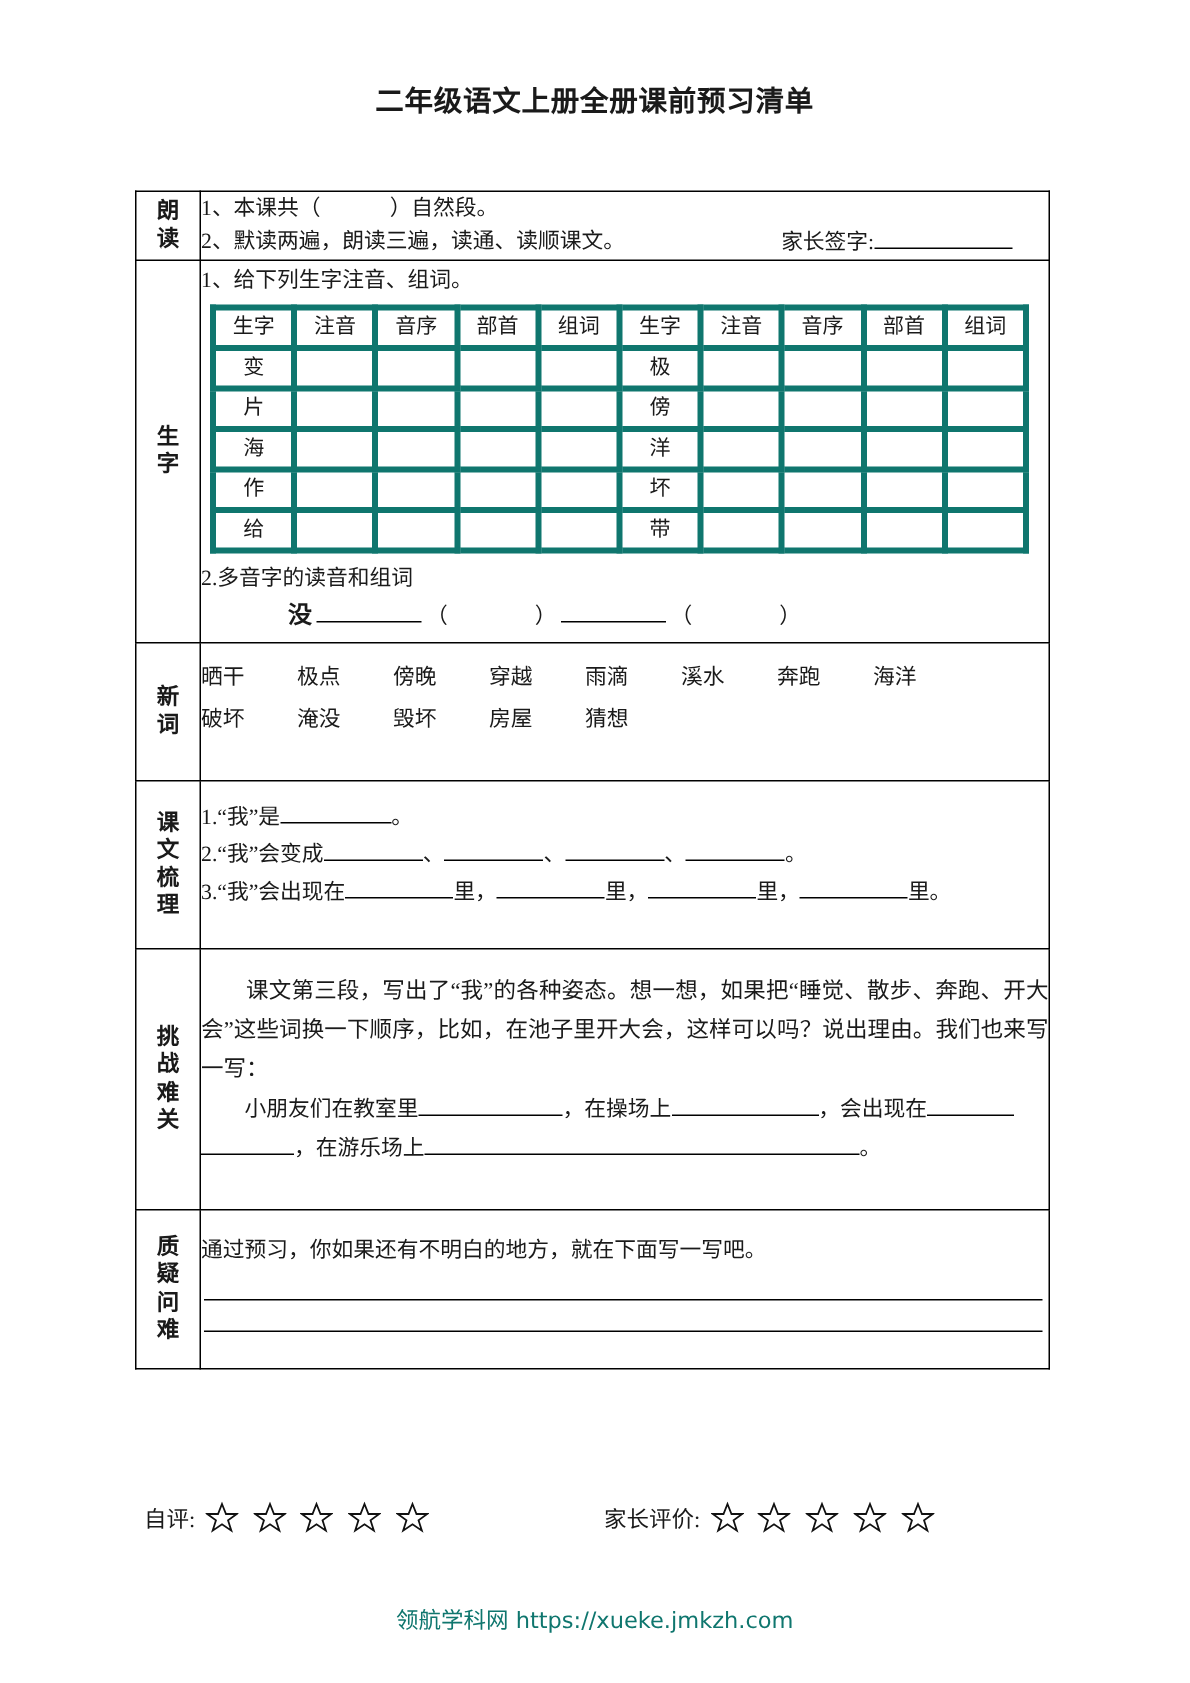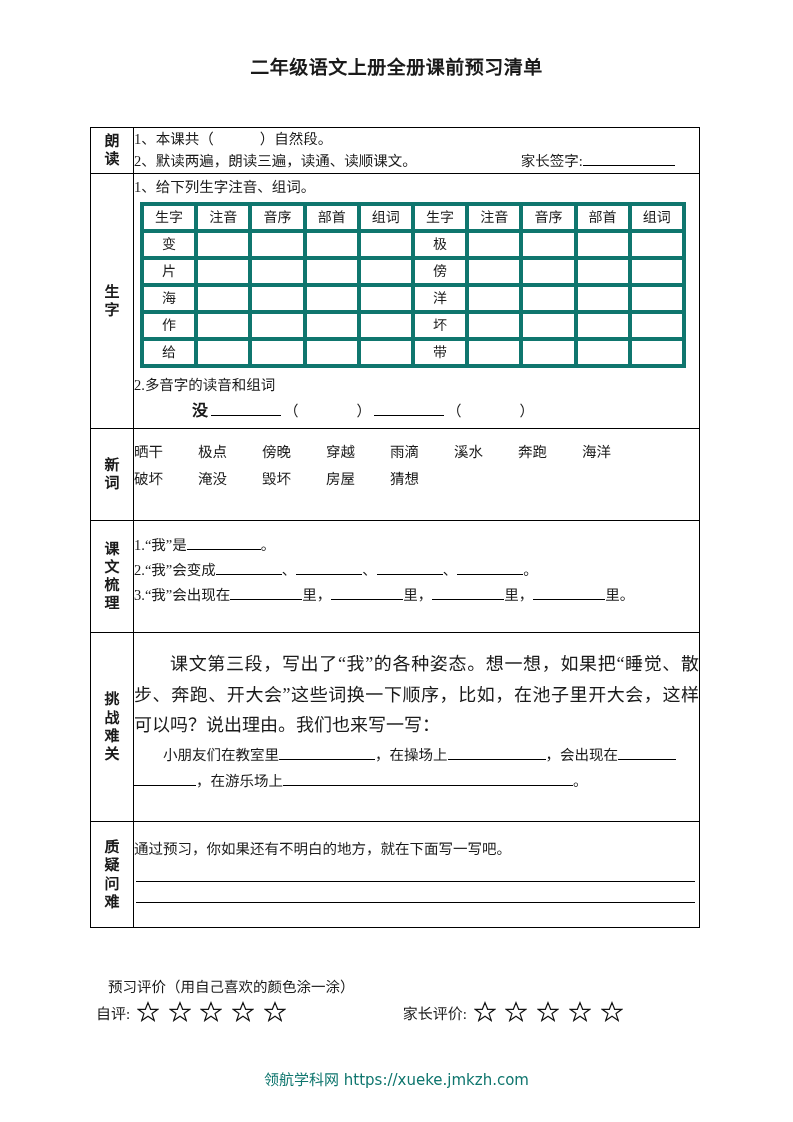--- a/index.html
+++ b/index.html
@@ -138,21 +138,21 @@
 
   
   .lx-line { white-space: nowrap; font-size: 14.5px; line-height: 1.72; }
   .lx-b1 { width: 74px; }
   .lx-b2 { width: 66px; }
   .lx-b3 { width: 72px; }
 
   
   .ch-para {
     text-indent: 2em;
-    font-size: 18px;
+    font-size: 15px;
     line-height: 1.72;
     margin: 6px 0 0 0;
     text-align: justify;
   }
   .ch-write {
     font-size: 14.5px;
     line-height: 1.78;
     margin: 2px 0 6px 0;
     text-indent: 2em;
   }
@@ -387,21 +387,20 @@
         <td class="rowbody" style="padding-top:6px;padding-bottom:24px;">
           <div class="zy-text">通过预习，你如果还有不明白的地方，就在下面写一写吧。</div>
           <div class="zy-rule"></div>
           <div class="zy-rule"></div>
         </td>
       </tr>
 
     </tbody>
   </table>
 
-  <div class="eval-head">预习评价（用自己喜欢的颜色涂一涂）</div>
 
   <div class="eval-row">
     <span class="eval-group self">
       <span class="eval-label">自评:</span>
       <span class="star"><svg width="22" height="22" viewBox="0 0 24 24">
             <path d="M12 1.8 L14.9 9.1 L22.7 9.1 L16.4 13.7 L18.8 21.2 L12 16.6 L5.2 21.2 L7.6 13.7 L1.3 9.1 L9.1 9.1 Z" fill="none" stroke="#111" stroke-width="1.3" stroke-linejoin="miter"></path>
           </svg></span>
       <span class="star"><svg width="22" height="22" viewBox="0 0 24 24">
             <path d="M12 1.8 L14.9 9.1 L22.7 9.1 L16.4 13.7 L18.8 21.2 L12 16.6 L5.2 21.2 L7.6 13.7 L1.3 9.1 L9.1 9.1 Z" fill="none" stroke="#111" stroke-width="1.3" stroke-linejoin="miter"></path>
           </svg></span>

